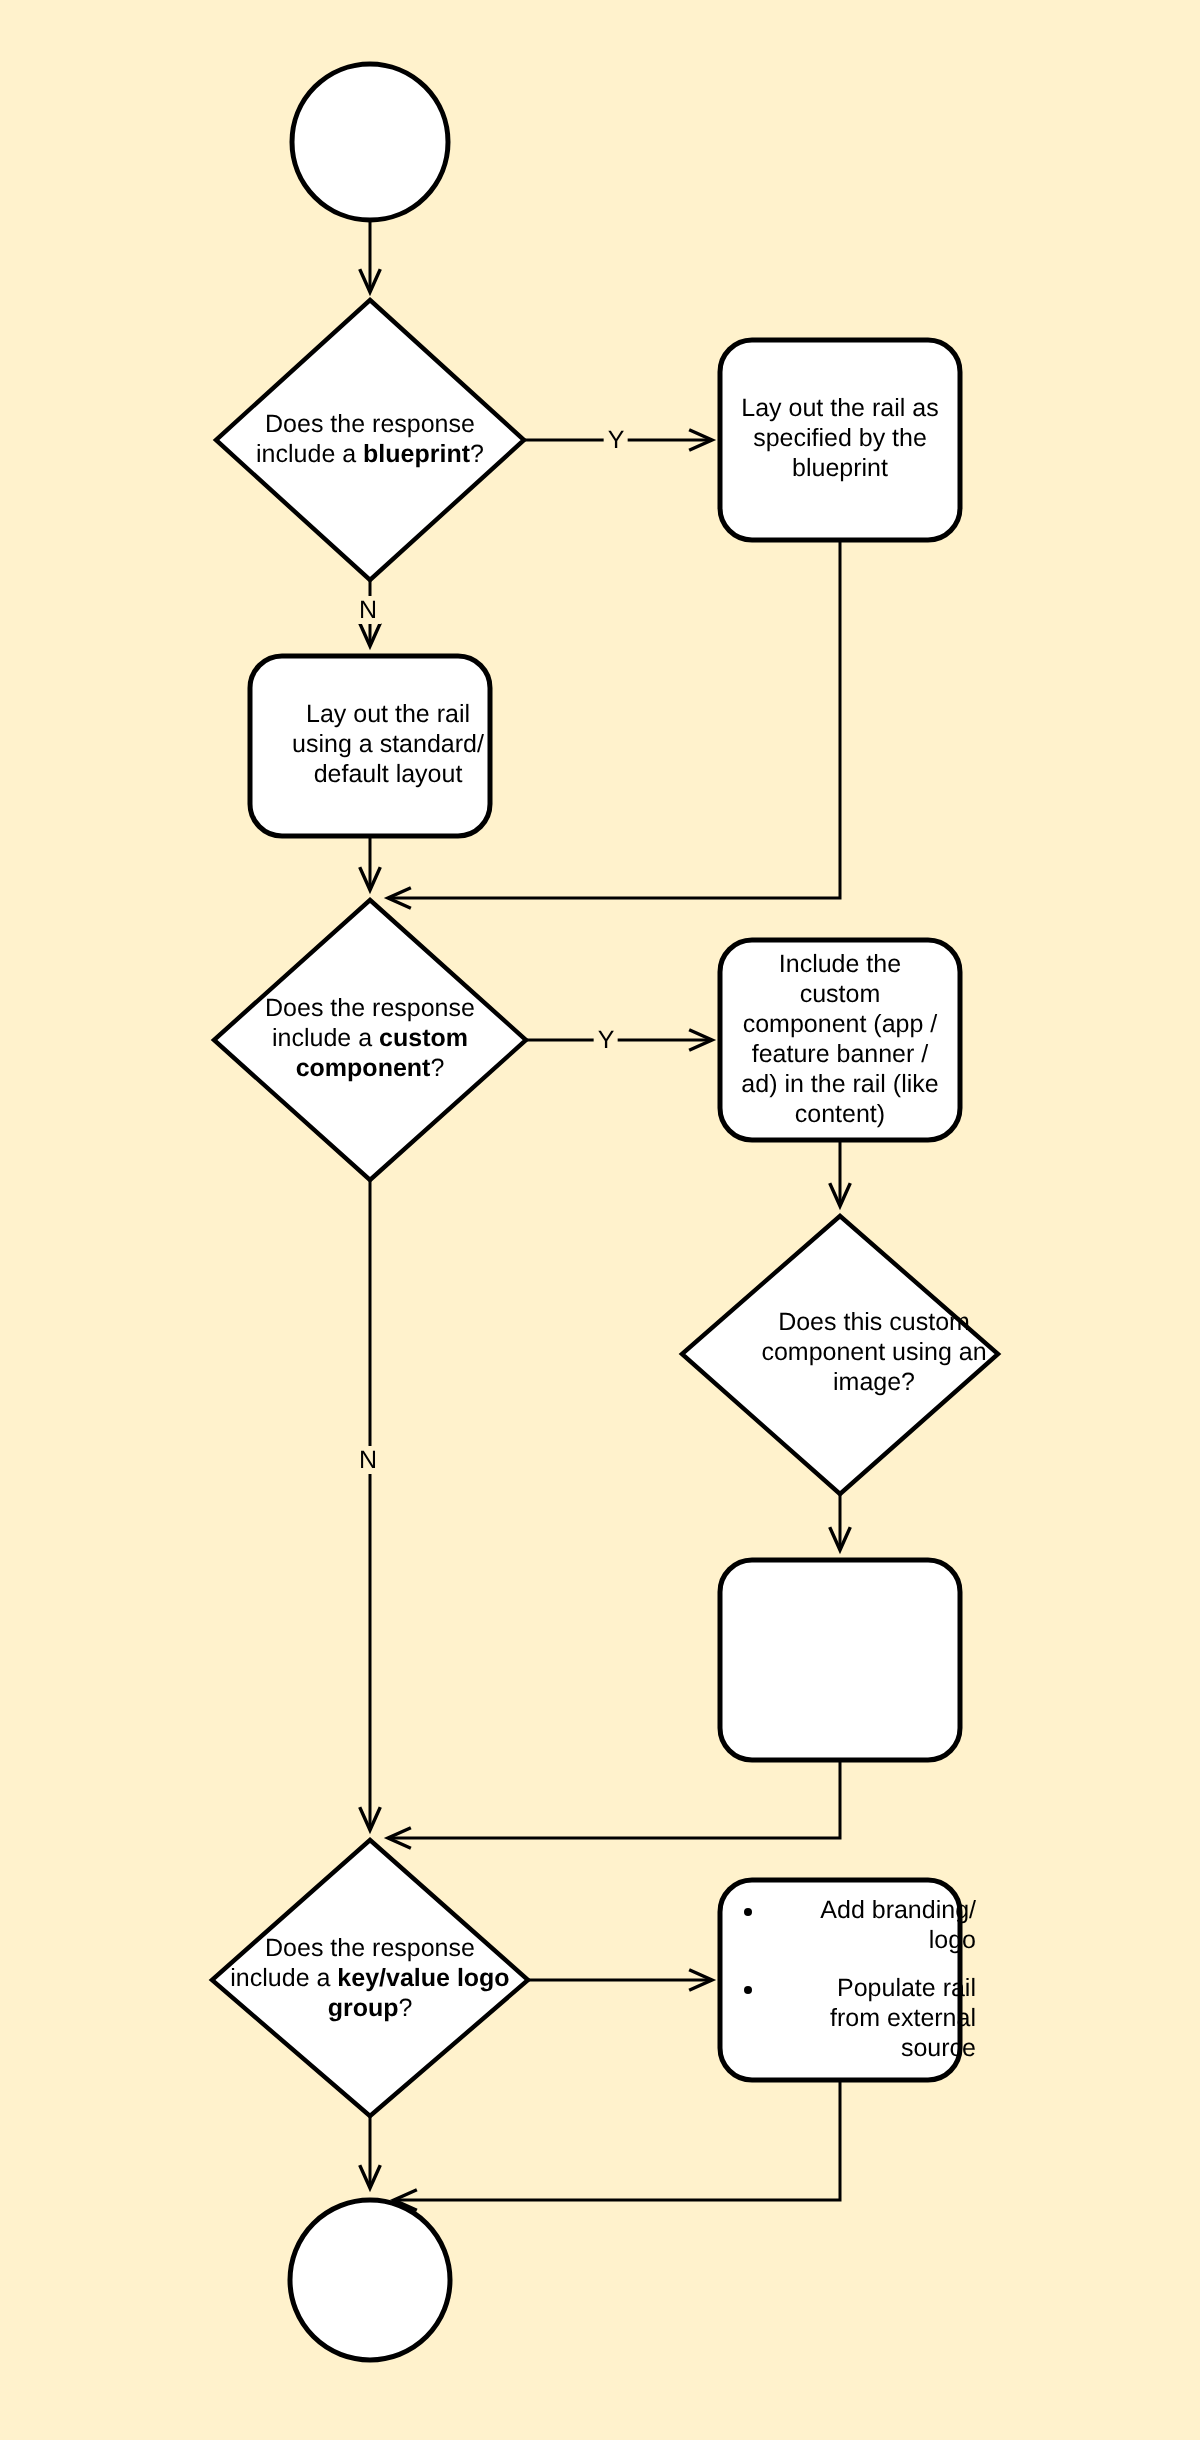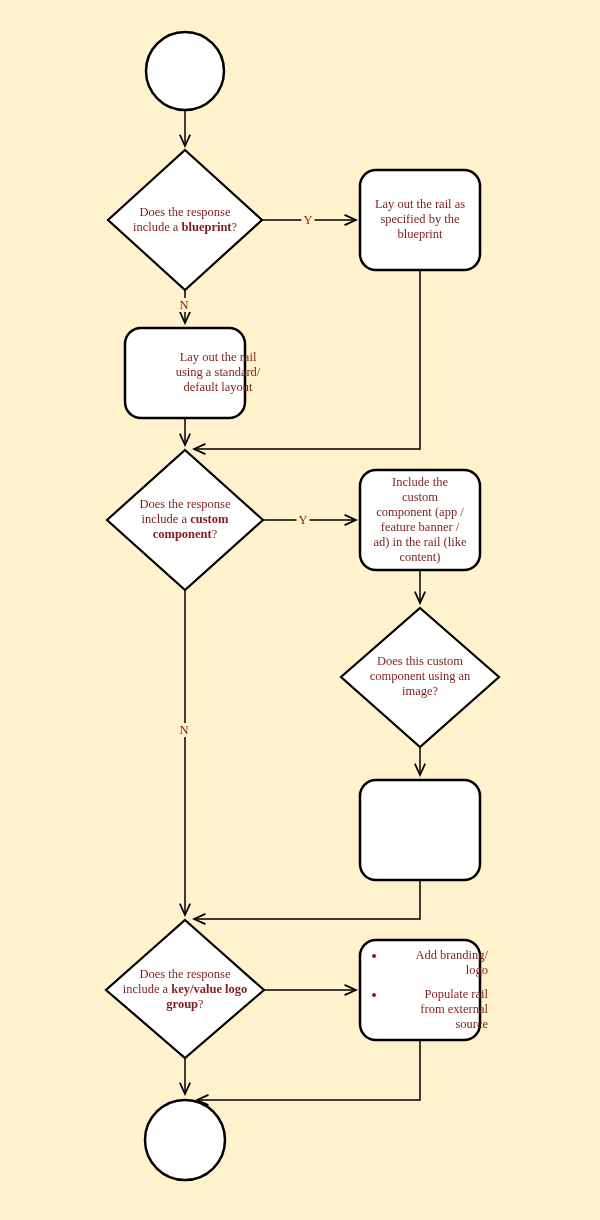--- a/index.html
+++ b/index.html
@@ -1,19 +1,19 @@
 <!DOCTYPE html>
 <html style="--bg: #FFF2CC; --node-fill: #FFFFFF; --stroke: #000000;"><head>
 <meta charset="utf-8">
 <style>
   html,body{margin:0;padding:0;}
   .canvas{
     position:relative;width:600px;height:1220px;overflow:hidden;
     background:var(--bg,#FFF2CC);
-    font-family:Liberation Serif, serif;color:#7f1d1d;
+    font-family:Liberation Sans, sans-serif;color:#000000;
   }
   .layer{position:absolute;left:0;top:0;}
   .node{fill:var(--node-fill,#FFFFFF);stroke:var(--stroke,#000000);stroke-width:2.5;}
   .diamond{stroke-width:2.2;stroke-linejoin:miter;}
   .edge{fill:none;stroke:var(--stroke,#000000);stroke-width:1.5;}
   .lbl{
     position:absolute;font-size:12.5px;line-height:15px;text-align:center;
     white-space:nowrap;
   }
   .lbl .b{font-weight:bold;}
@@ -70,42 +70,42 @@
       <div><span>Does the response</span></div>
       <div><span>include a </span><span class="b">blueprint</span><span>?</span></div>
     </div>
 
   <div class="lbl" style="left:360px;top:197px;width:120px;">
       <div><span>Lay out the rail as</span></div>
       <div><span>specified by the</span></div>
       <div><span>blueprint</span></div>
     </div>
 
-  <div class="lbl" style="left:125px;top:350px;width:138px;margin-left:24px;">
+  <div class="lbl" style="left:125px;top:350px;width:138px;">
       <div><span>Lay out the rail</span></div>
       <div><span>using a standard/</span></div>
       <div><span>default layout</span></div>
     </div>
 
   <div class="lbl" style="left:95px;top:497px;width:180px;">
       <div><span>Does the response</span></div>
       <div><span>include a </span><span class="b">custom</span></div>
       <div><span class="b">component</span><span>?</span></div>
     </div>
 
   <div class="lbl" style="left:360px;top:475px;width:120px;">
       <div><span>Include the</span></div>
       <div><span>custom</span></div>
       <div><span>component (app /</span></div>
       <div><span>feature banner /</span></div>
       <div><span>ad) in the rail (like</span></div>
       <div><span>content)</span></div>
     </div>
 
-  <div class="lbl" style="left:330px;top:654px;width:180px;text-align:center;">
+  <div class="lbl" style="left:347px;top:654px;width:180px;text-align:center;">
       <div><span>Does this custom</span></div>
       <div><span>component using an</span></div>
       <div><span>image?</span></div>
     </div>
 
 
   <div class="lbl" style="left:95px;top:967px;width:180px;">
       <div><span>Does the response</span></div>
       <div><span>include a </span><span class="b">key/value logo</span></div>
       <div><span class="b">group</span><span>?</span></div>

